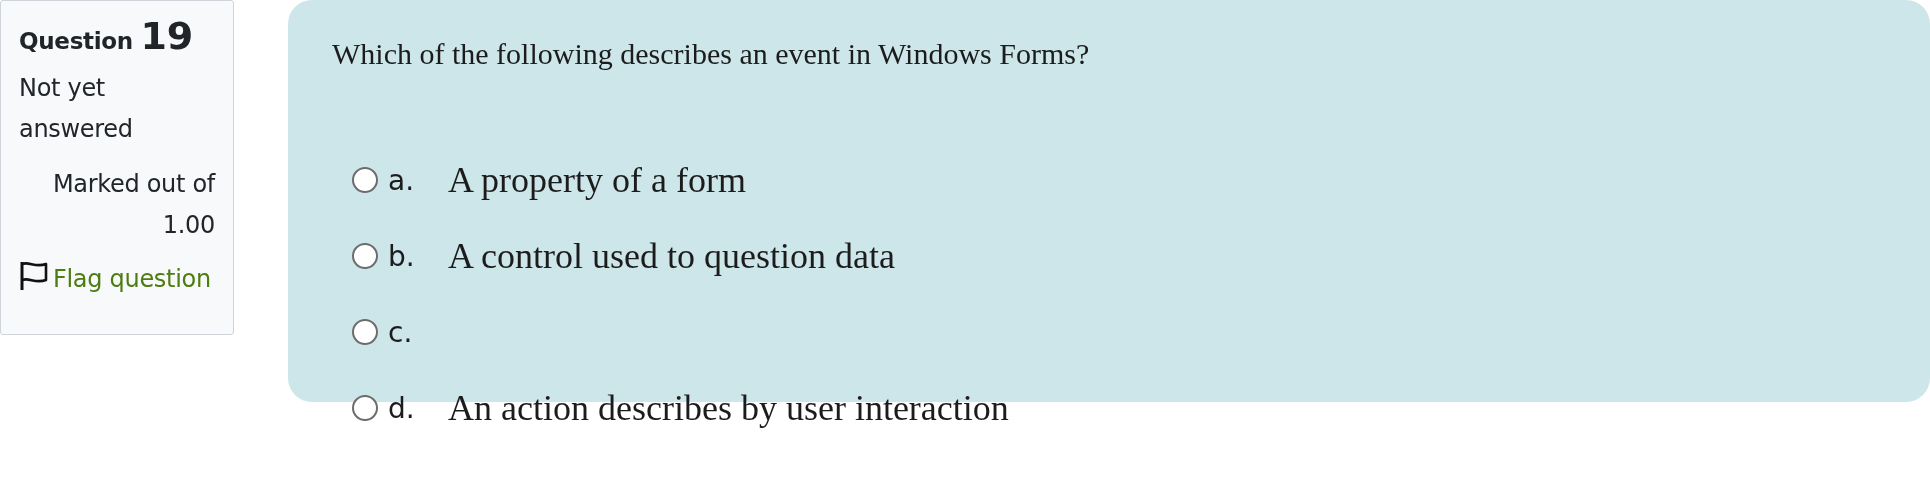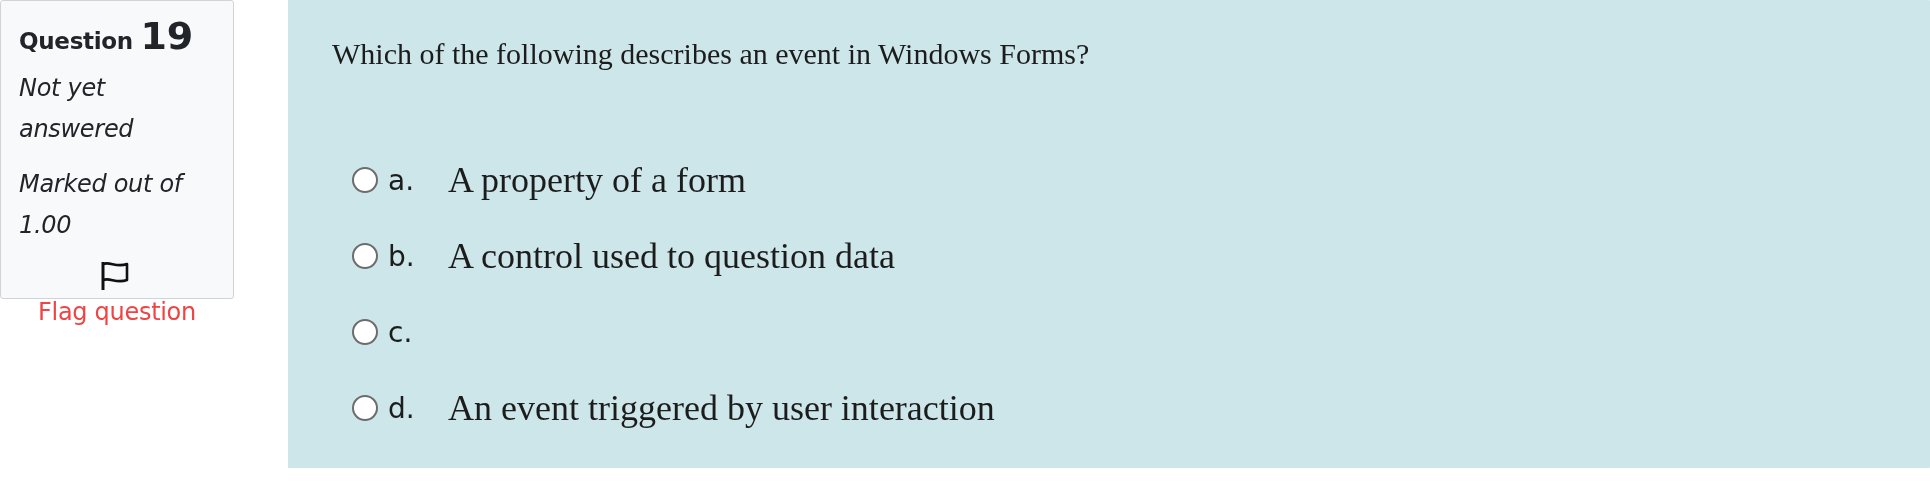--- a/index.html
+++ b/index.html
@@ -1,31 +1,31 @@
 <!DOCTYPE html>
 <html><head>
 <meta charset="utf-8">
 <style>
   html, body { margin:0; padding:0; background:#ffffff; }
   body { width:1930px; height:481px; position:relative; overflow:hidden; font-family:"DejaVu Sans", sans-serif; }
   .info {
-    position:absolute; left:0; top:0; width:234px; height:299px;
+    position:absolute; left:0; top:0; width:234px; height:335px;
     background:#f8f9fa; border:1px solid #cfd4da; border-radius:3px;
     box-sizing:border-box; padding:14px 18px;
     color:#212529;
   }
   .qno { font-family:"DejaVu Sans", sans-serif; font-weight:bold; font-size:23px; line-height:42px; letter-spacing:-0.3px; }
   .qno .num { font-size:38px; }
-  .state, .grade { font-size:24px; line-height:41px; margin-top:6px; letter-spacing:-0.3px;font-style:italic; }
-  .grade { margin-top:14px; }
-  .flag { margin-top:14px; display:flex; align-items:center; font-size:24px; color:#ef4444; letter-spacing:-0.3px;flex-direction:column; }
+  .state, .grade { font-size:24px; line-height:41px; margin-top:6px; letter-spacing:-0.3px; }
+  .grade { margin-top:14px;text-align:right; }
+  .flag { margin-top:14px; display:flex; align-items:center; font-size:24px; color:#4d7c0f; letter-spacing:-0.3px; }
   .flag svg { margin-right:4px; }
   .content {
-    position:absolute; left:288px; top:0; right:0; height:468px;
-    background:#cce6ea; border-radius:1px;
+    position:absolute; left:288px; top:0; right:0; height:402px;
+    background:#cce6ea; border-radius:24px;
     box-sizing:border-box; padding:34px 44px;
     color:#1c1c1c;
   }
   .qtext { font-family:"Liberation Serif", serif; font-size:30px; line-height:40px; }
   .answers { margin-top:68px; }
   .opt { display:flex; align-items:center; height:76px; margin-left:20px; }
   .radio {
     width:26px; height:26px; border-radius:50%; background:#fff;
     border:2px solid #6c6c6c; box-sizing:border-box; flex:none;
   }
@@ -66,16 +66,16 @@
       <span class="letter">b.</span>
       <span class="otext">A control used to question data</span>
     </div>
     <div class="opt">
       <span class="radio"></span>
       <span class="letter">c.</span>
     </div>
     <div class="opt">
       <span class="radio"></span>
       <span class="letter">d.</span>
-      <span class="otext">An event triggered by user interaction</span>
+      <span class="otext">An action describes by user interaction</span>
     </div>
   </div>
 </div>
 
 </body></html>

